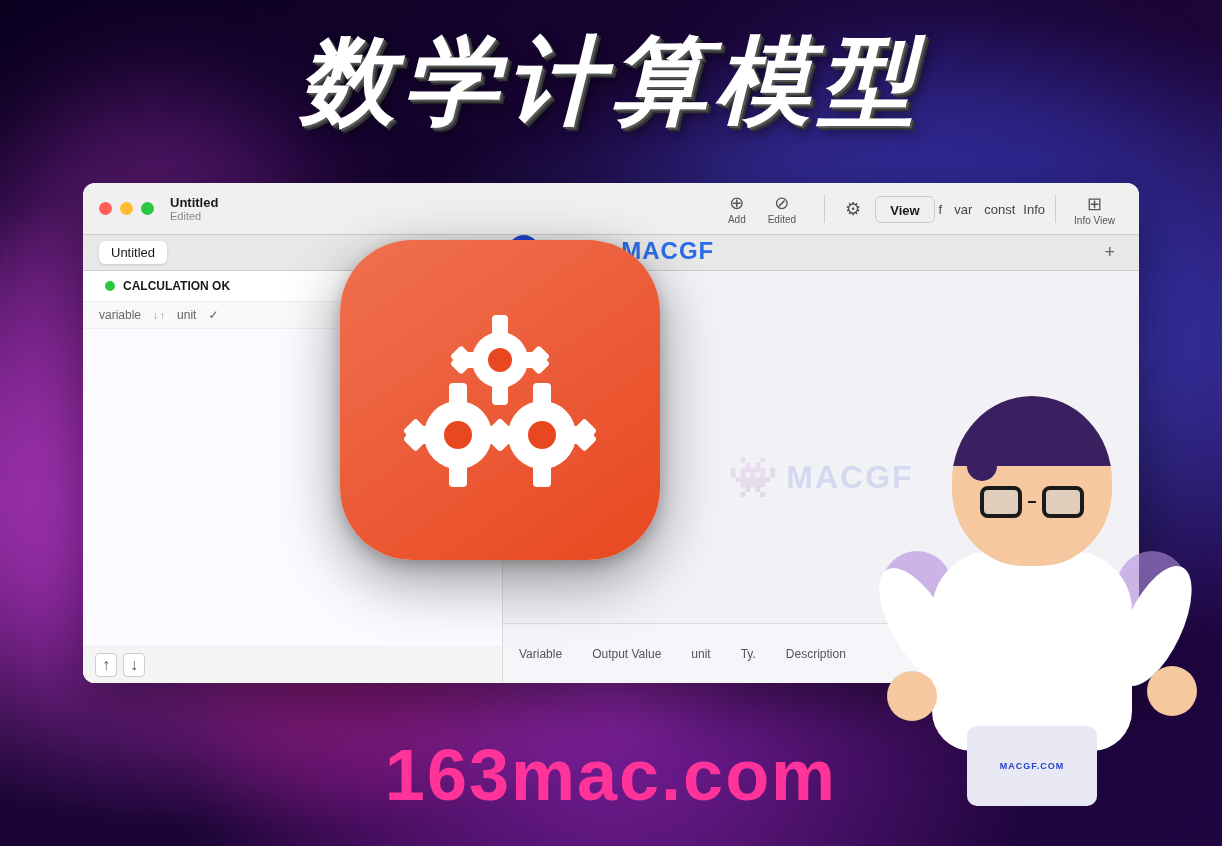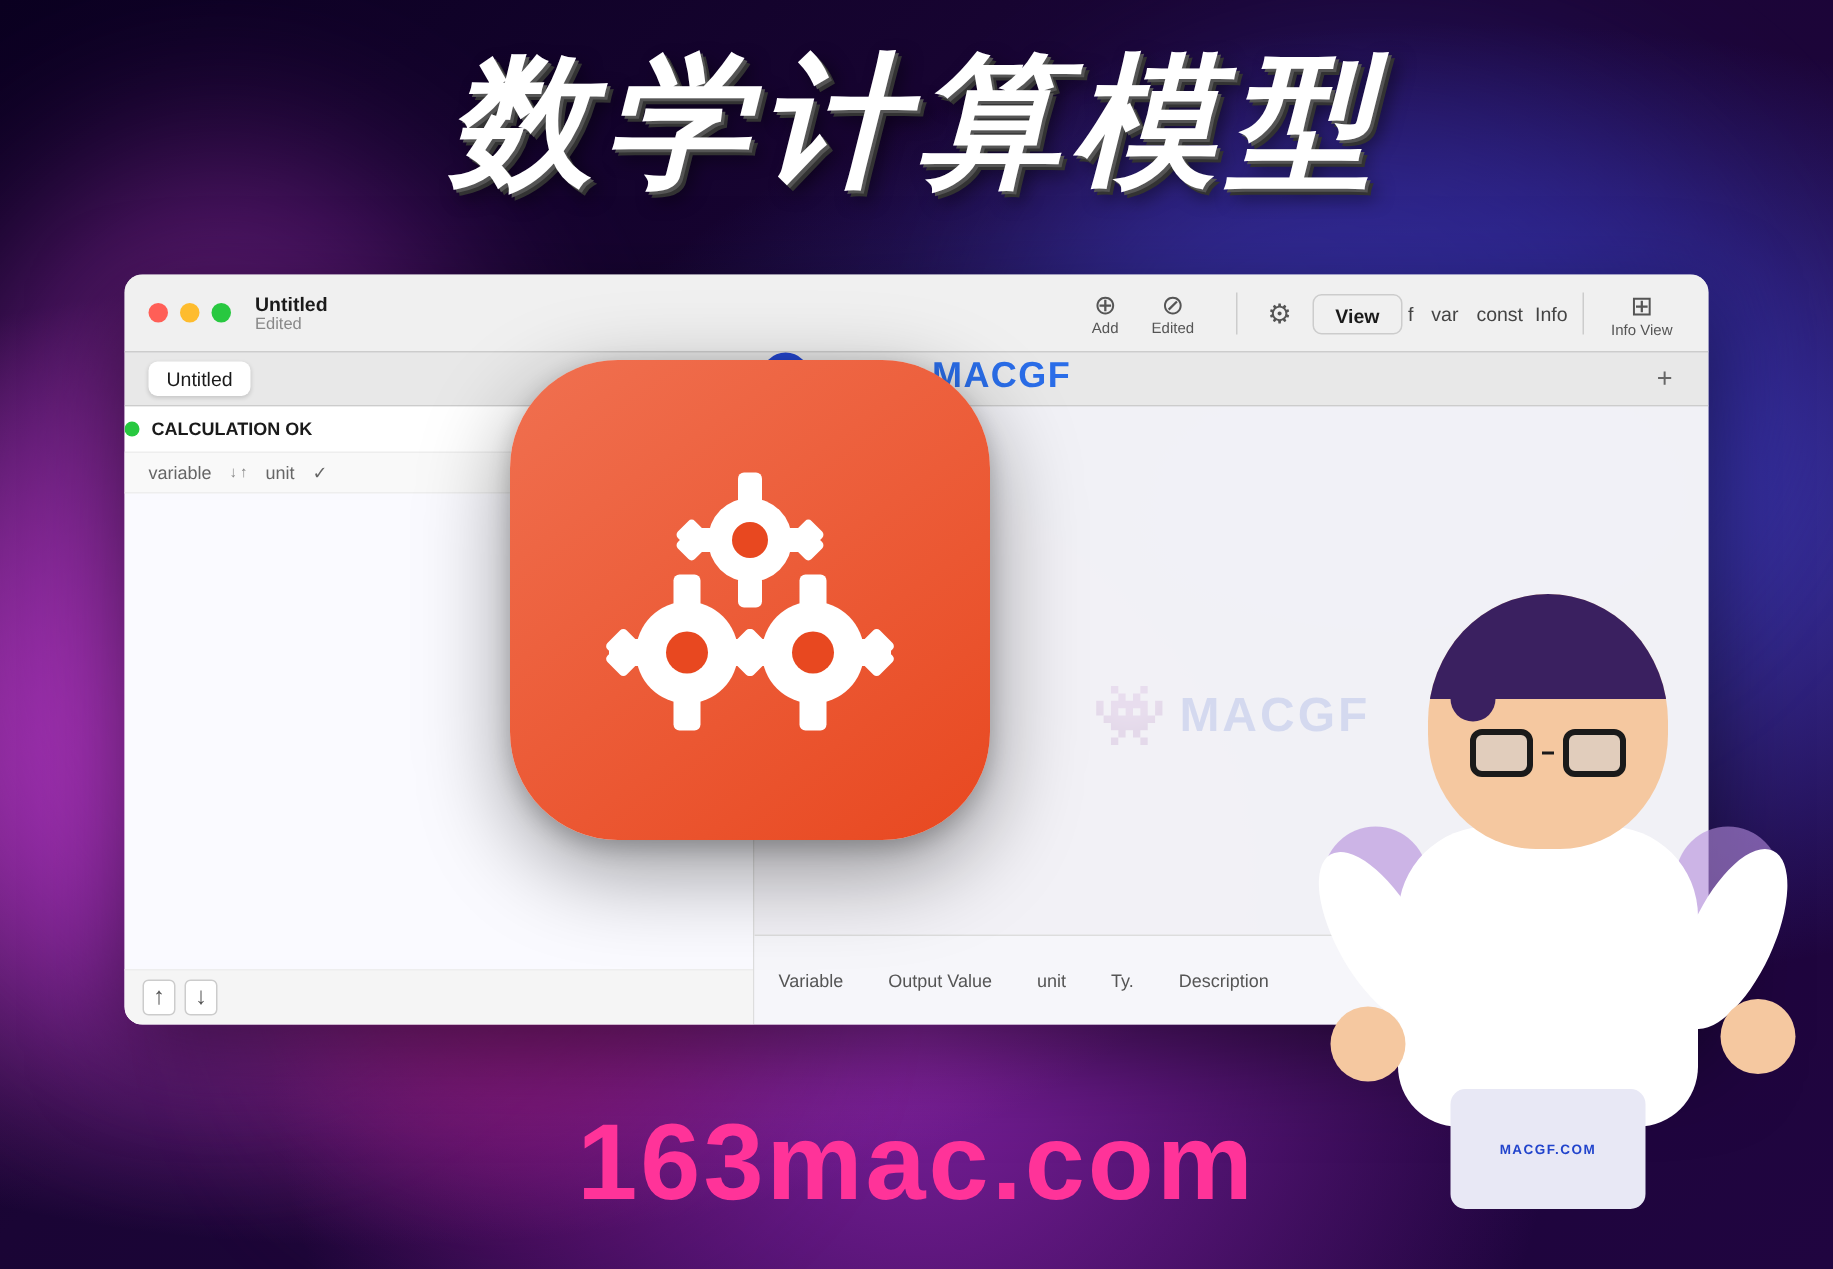--- a/index.html
+++ b/index.html
@@ -231,21 +231,21 @@
       background: white;
       border-right: 1px solid #ddd;
       display: flex;
       flex-direction: column;
     }
 
     .status-bar {
       display: flex;
       align-items: center;
       gap: 8px;
-      padding: 8px 0;
+      padding: 8px 22px;
       border-bottom: 1px solid #eee;
     }
     .status-dot {
       width: 10px;
       height: 10px;
       border-radius: 50%;
       background: #28c840;
     }
     .status-text {
       font-size: 12px;

